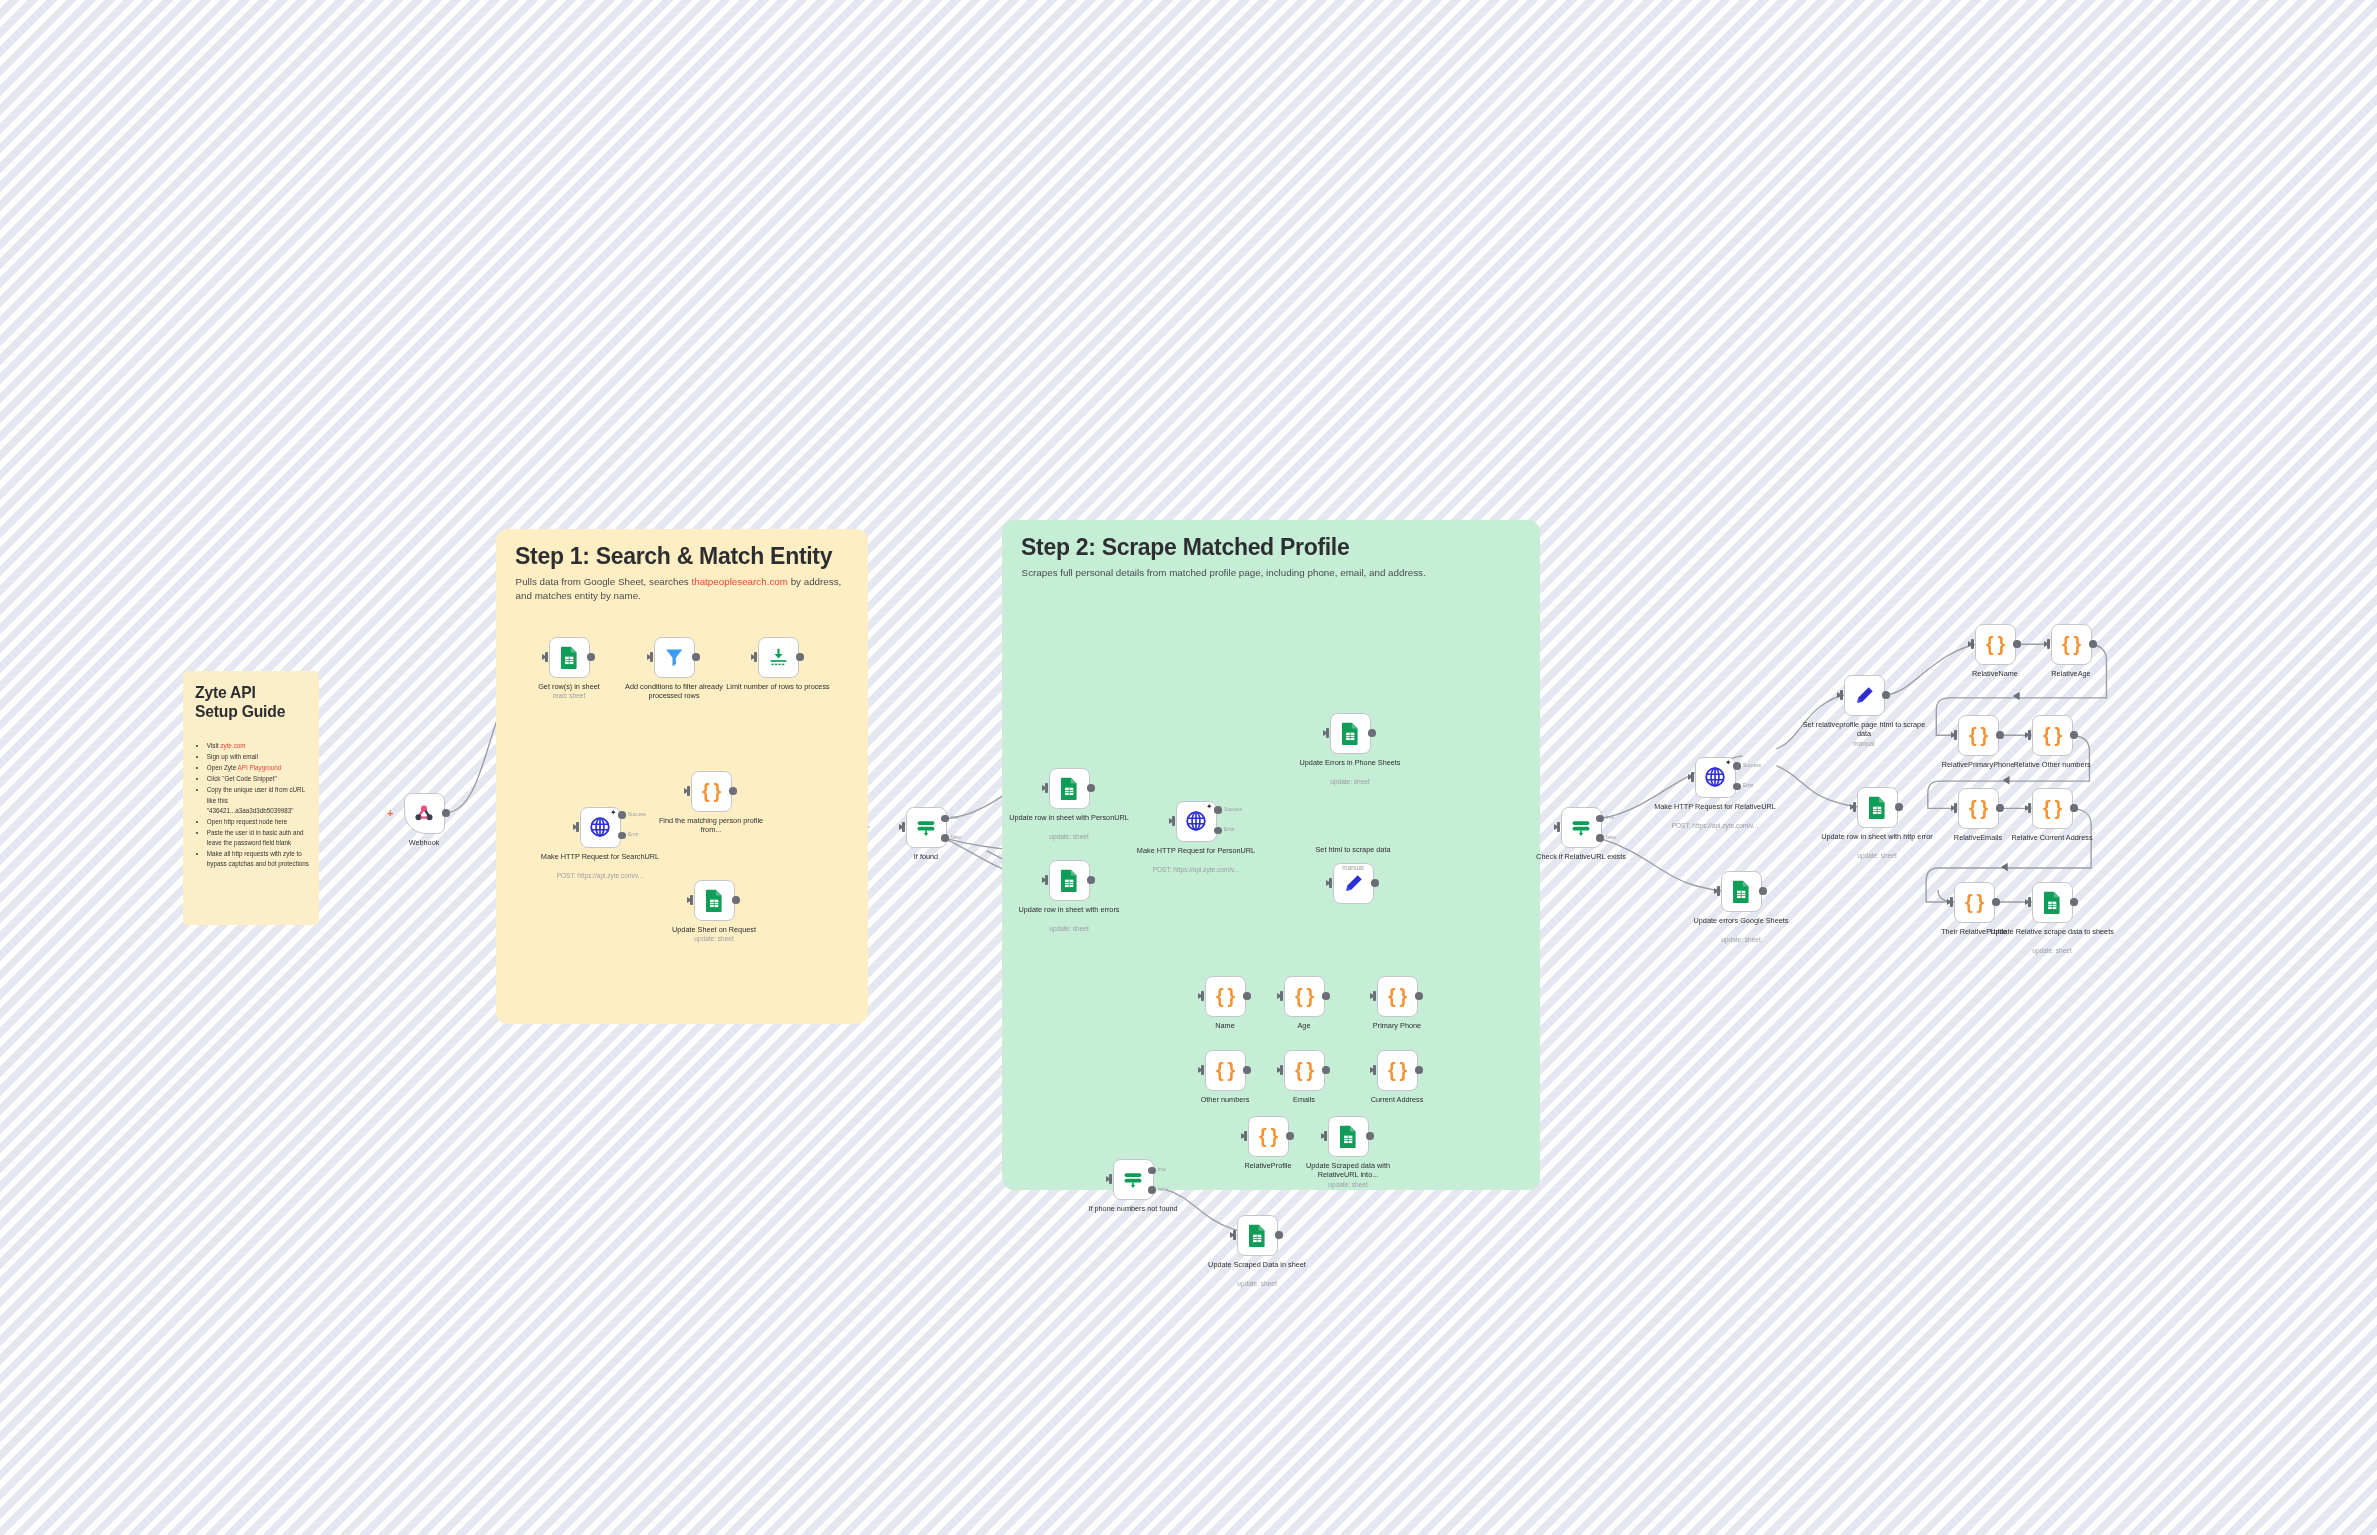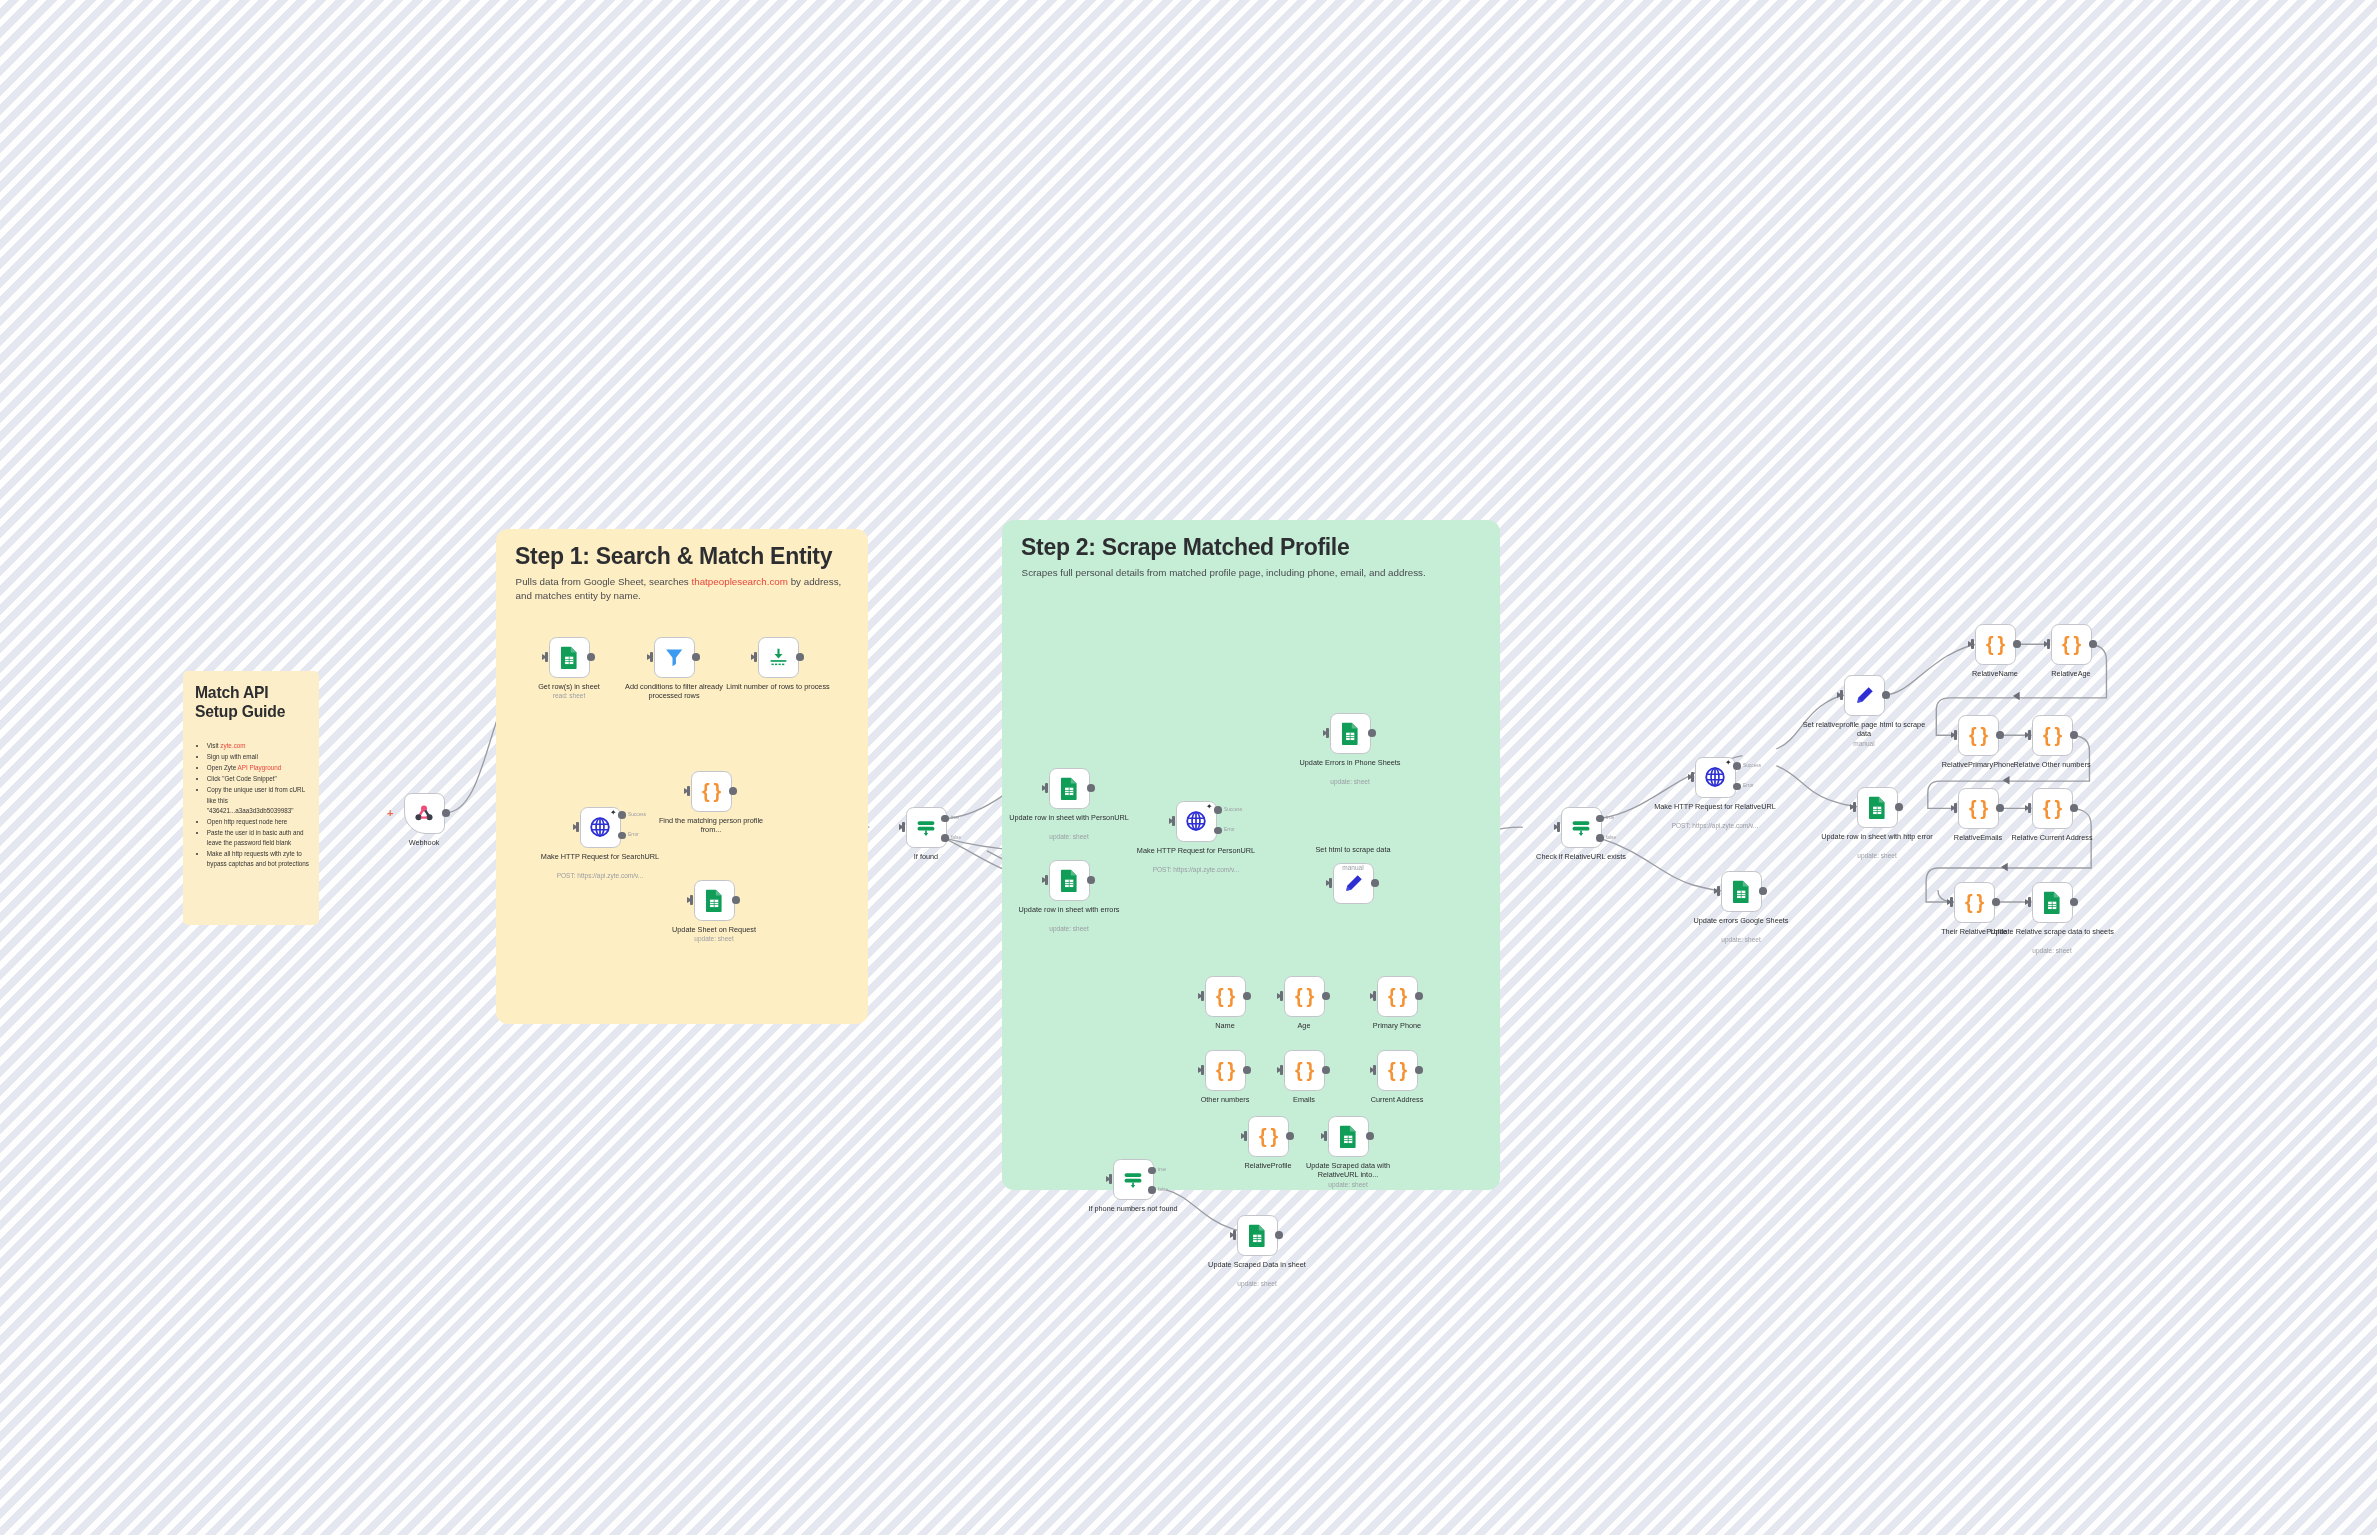--- a/index.html
+++ b/index.html
@@ -19,21 +19,21 @@
   .panel .ptitle{
     position:absolute;left:19px;top:13.6px;font-size:23px;font-weight:bold;
     color:#2d2e31;letter-spacing:-0.3px;white-space:nowrap;
   }
   .panel .psub{
     position:absolute;left:19.6px;top:46px;font-size:9.8px;color:#4a4b50;
     line-height:1.45;width:92%;
   }
   .psub .lnk{color:#e8453c;}
   #panel-step1{left:496px;top:529px;width:372px;height:495px;background:#fdeec3;}
-  #panel-step2{left:1002px;top:520px;width:498px;height:670px;background:#c6edd6;}
+  #panel-step2{left:1002px;top:520px;width:498px;height:670px;background:#c6edd6;padding-left:40px;}
   #panel-step3{left:1658px;top:520px;width:534px;height:518px;background:#ddd9f0;}
 
   
   #sticky-note{
     position:absolute;left:183px;top:671px;width:136px;height:254px;
     background:#fceec8;border-radius:5.1px;
   }
   #sticky-note .sn-title{
     position:absolute;left:12px;top:12px;right:8.5px;font-size:15.7px;
     font-weight:bold;line-height:1.22;color:#2d2e31;letter-spacing:-0.2px;
@@ -200,21 +200,21 @@
   <div class="panel" id="panel-step2">
     <div class="ptitle">Step 2: Scrape Matched Profile</div>
     <div class="psub">
       <span>Scrapes full personal details from matched profile page, including phone, email, and address.</span>
     </div>
   </div>
 
 
   <div id="sticky-note">
     <div class="sn-title">
-      <span>Match API</span><br>
+      <span>Zyte API</span><br>
       <span>Setup Guide</span>
     </div>
     <ul>
       <li><span>Visit </span><span class="lnk">zyte.com</span></li>
       <li><span>Sign up with email</span></li>
       <li><span>Open Zyte </span><span class="lnk">API Playground</span></li>
       <li><span>Click "Get Code Snippet"</span></li>
       <li><span>Copy the unique user id from cURL like this "436421...a3aa3d3db5039983"</span></li>
       <li><span>Open http request node here</span></li>
       <li><span>Paste the user id in basic auth and leave the password field blank</span></li>

